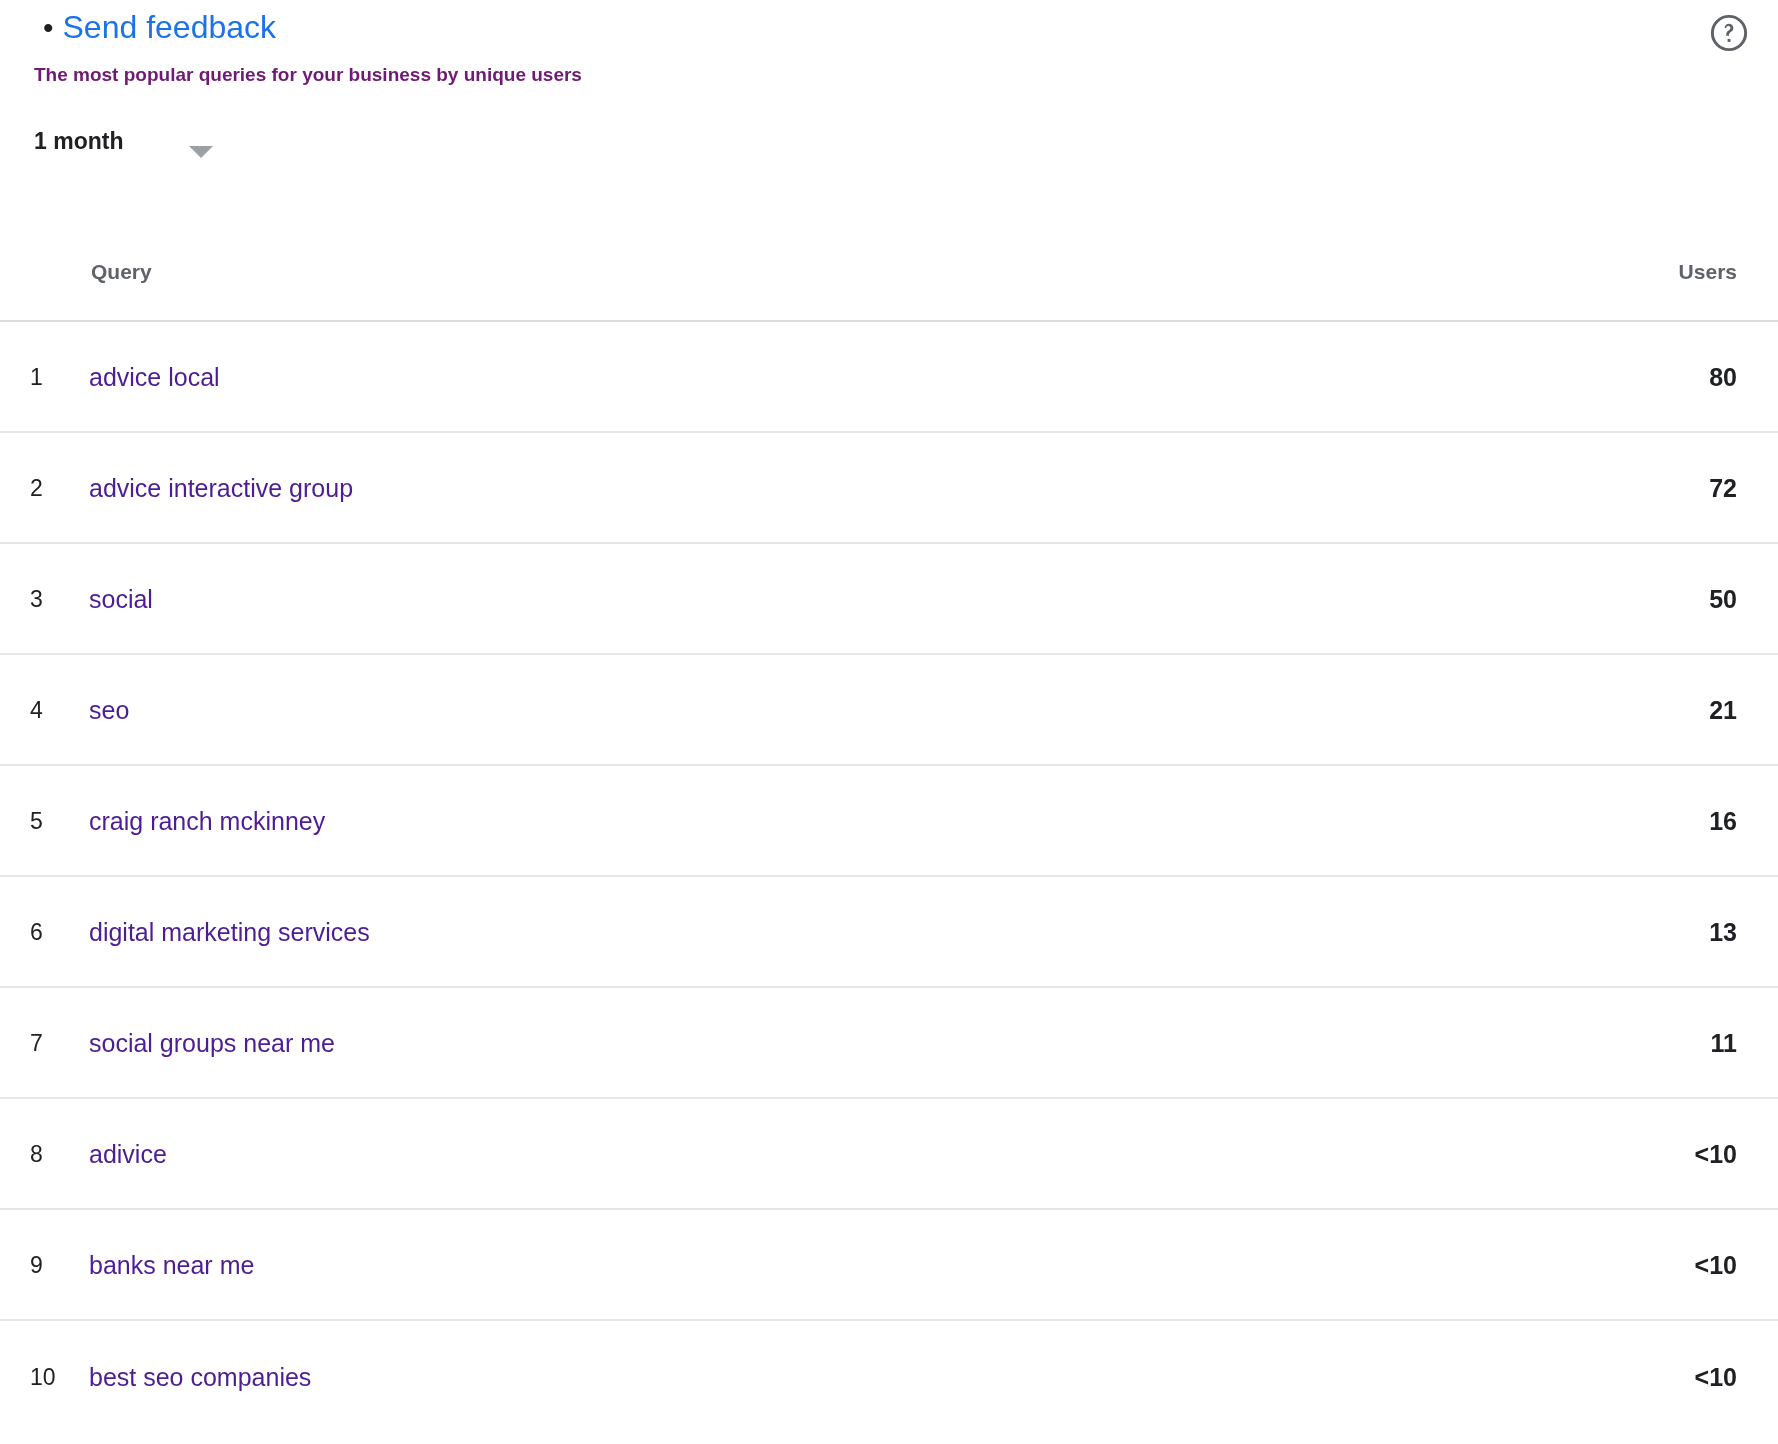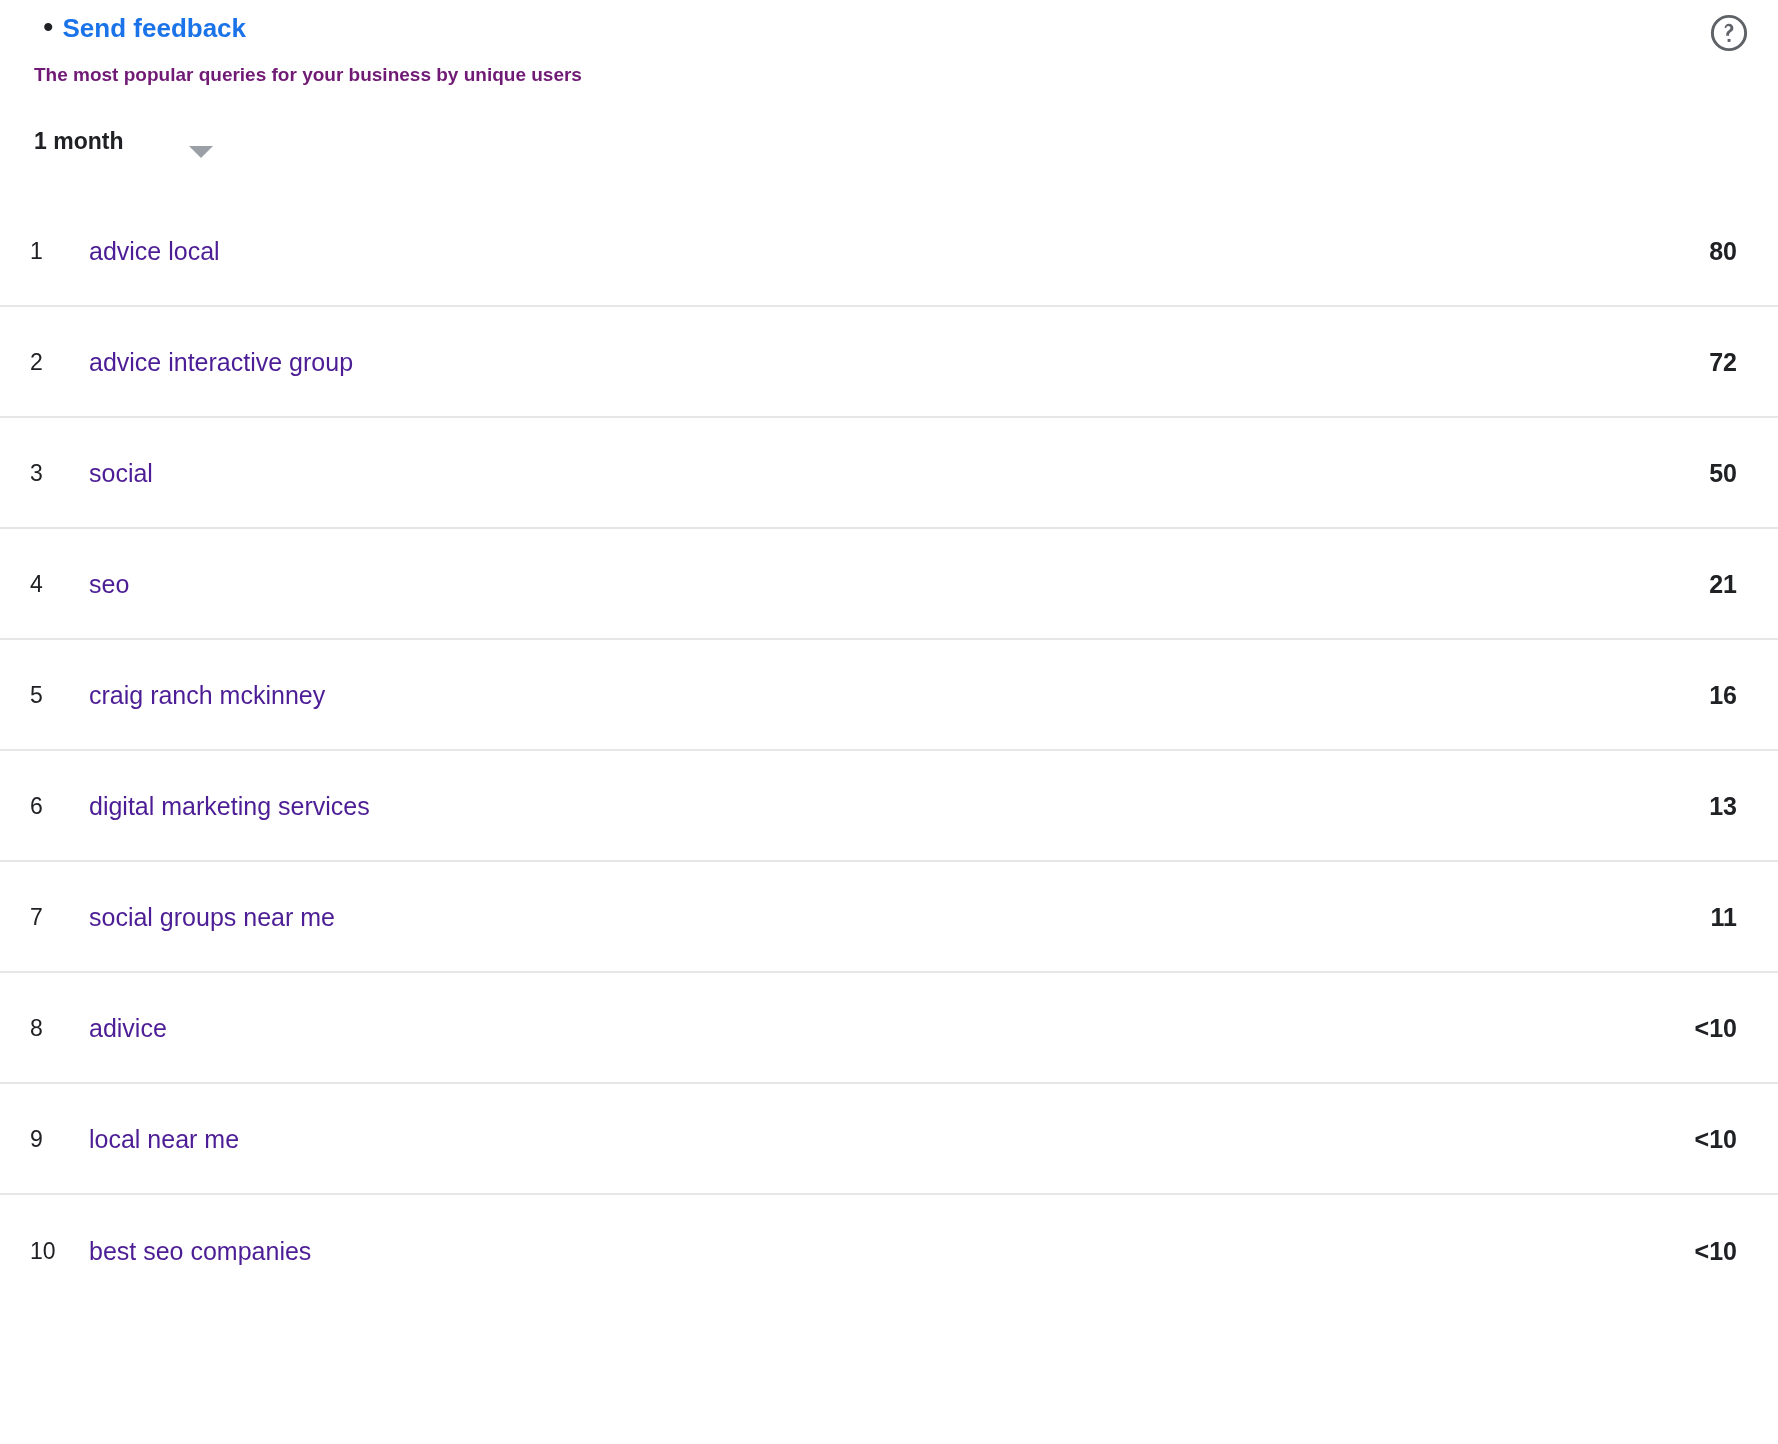--- a/index.html
+++ b/index.html
@@ -37,22 +37,22 @@
     line-height: 38px;
   }
   .title-sep {
     font-size: 30px;
     font-weight: 400;
     color: #202124;
     margin: 0 9px 0 9px;
     line-height: 38px;
   }
   .feedback-link {
-    font-size: 26px;
-    font-weight: 700;
+    font-size: 32px;
+    font-weight: 400;
     color: #1a73e8;
     text-decoration: none;
     cursor: pointer;
     line-height: 38px;
   }
   .subtitle {
     position: absolute;
     left: 34px;
     top: 62px;
     font-size: 19px;
@@ -206,20 +206,24 @@
 
 </div>
 
 <div class="period-select">
   <span class="period-label">1 month</span>
   <span class="caret"></span>
 </div>
 
 <div class="queries-table">
 
+  <div class="thead">
+    <span class="th-query">Query</span>
+    <span class="th-users">Users</span>
+  </div>
 
   <div class="trow">
     <span class="cell-rank">1</span>
     <span class="cell-query">advice local</span>
     <span class="cell-users">80</span>
   </div>
 
   <div class="trow">
     <span class="cell-rank">2</span>
     <span class="cell-query">advice interactive group</span>
@@ -257,21 +261,21 @@
   </div>
 
   <div class="trow">
     <span class="cell-rank">8</span>
     <span class="cell-query">adivice</span>
     <span class="cell-users">&lt;10</span>
   </div>
 
   <div class="trow">
     <span class="cell-rank">9</span>
-    <span class="cell-query">local near me</span>
+    <span class="cell-query">banks near me</span>
     <span class="cell-users">&lt;10</span>
   </div>
 
   <div class="trow">
     <span class="cell-rank">10</span>
     <span class="cell-query">best seo companies</span>
     <span class="cell-users">&lt;10</span>
   </div>
 
 </div>

